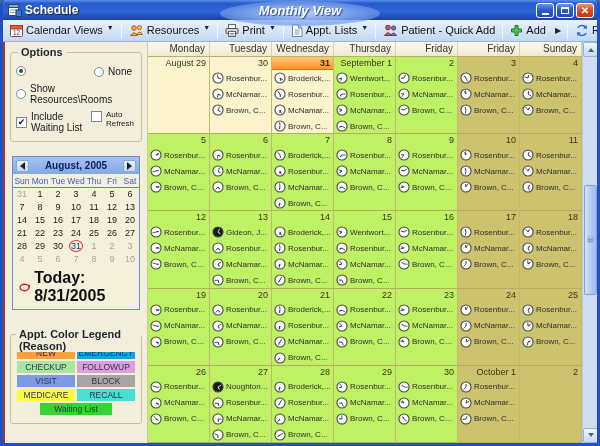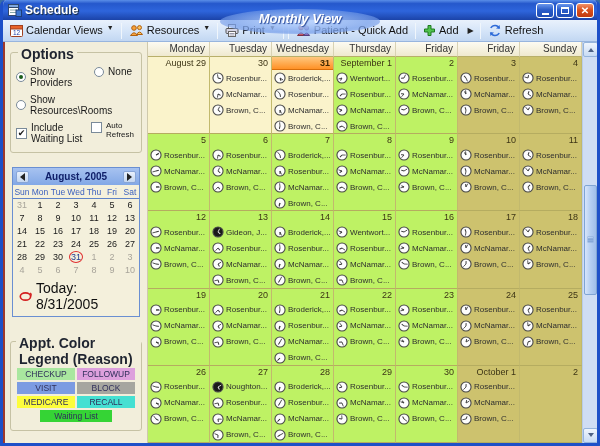--- a/index.html
+++ b/index.html
@@ -9,21 +9,21 @@
   .window { width:600px; height:446px; border:3px solid #1E50C8; border-top:none;
             border-radius:6px 6px 2px 2px; overflow:hidden; background:#ECE9D8;
             display:flex; flex-direction:column; }
 
   
   .titlebar { height:20px; flex:0 0 20px; position:relative; display:flex; align-items:center;
     background:linear-gradient(180deg,#5A8EE8 0%,#2558CC 18%,#2E65DC 55%,#1B43A8 100%);
     padding:0 3px; }
   .app-icon { width:15px; height:14px; margin:0 3px 0 1px; display:inline-flex; }
   .title-text { color:#fff; font-weight:bold; font-size:12px; text-shadow:1px 1px 1px #123; }
-  .view-oval { position:absolute; left:50%; top:9px; transform:translateX(-50%);
+  .view-oval { position:absolute; left:50%; top:1px; transform:translateX(-50%);
     width:160px; height:25px; border-radius:50%;
     background:radial-gradient(ellipse at center, rgba(190,215,255,0.95) 0%, rgba(120,160,235,0.75) 60%, rgba(70,110,210,0.25) 100%);
     text-align:center; line-height:17px; }
   .view-oval span { color:#fff; font-weight:bold; font-style:italic; font-size:13px; text-shadow:1px 1px 1px #2a4a9a; }
   .win-controls { margin-left:auto; display:flex; gap:2px; }
   .win-btn { width:18px; height:15px; border:1px solid #fff; border-radius:3px;
     background:linear-gradient(180deg,#6A96EC,#2A5CC8 45%,#1E4CB4); color:#fff;
     font-size:9px; display:flex; align-items:center; justify-content:center; cursor:pointer; }
   .win-btn.close { background:linear-gradient(180deg,#F0926A,#D9511E 45%,#C03A10); font-weight:bold; font-size:10px; }
   .glyph-min { width:7px; height:2px; background:#fff; margin-top:7px; }
@@ -40,21 +40,21 @@
   .tb-expander { font-size:8px; padding:2px 4px; cursor:pointer; color:#222; }
 
   
   .content { flex:1; display:flex; min-height:0; }
 
   
   .sidebar { width:145px; flex:0 0 145px; background:#F2EEDB; border-left:2px solid #9E3A2E;
     border-right:1px solid #CFC9AC; padding:6px 5px 0 5px; overflow:hidden; }
   .groupbox { position:relative; border:1px solid #C6C2A4; border-radius:3px; padding:10px 4px 6px 4px; }
   .gb-title { position:absolute; top:-7px; left:7px; background:#F2EEDB; padding:0 3px;
-    font-size:14px; font-weight:bold; color:#1F2430; }
+    font-size:11px; font-weight:bold; color:#1F2430; }
   .options { margin-top:4px; }
   .opt-row { display:flex; align-items:flex-start; margin:3px 1px 6px 1px; font-size:10px; }
   .ctl-wrap { display:flex; align-items:center; gap:4px; cursor:pointer; }
   .radio { width:10px; height:10px; border-radius:50%; background:#fff; border:1px solid #7A8A99;
     display:inline-block; position:relative; flex:0 0 10px; }
   .radio.checked::after { content:""; position:absolute; left:2px; top:2px; width:4px; height:4px;
     border-radius:50%; background:#1C5E1C; }
   .checkbox { width:11px; height:11px; background:#fff; border:1px solid #7A8A99; display:inline-flex;
     align-items:center; justify-content:center; font-size:9px; color:#1A1A1A; flex:0 0 11px; }
   .opt-label { color:#1A1A1A; }
@@ -72,21 +72,21 @@
   .tri-left { width:0; height:0; border:4px solid transparent; border-right:5px solid #222; margin-left:-4px; }
   .tri-right { width:0; height:0; border:4px solid transparent; border-left:5px solid #222; margin-right:-4px; }
   .mc-days, .mc-row { display:grid; grid-template-columns:repeat(7,1fr); }
   .mc-days { border-bottom:1px solid #5E82C8; }
   .mc-dayname { font-size:8.5px; color:#3A5FBF; text-align:center; padding:2px 0 1px 0; }
   .mc-cell { font-size:9px; color:#1A1A1A; text-align:center; height:13px; line-height:13px; cursor:pointer; }
   .mc-cell.muted { color:#A8A49A; }
   .mc-cell.today span { display:inline-block; min-width:14px; height:12px; line-height:11px;
     border:1px solid #E03030; border-radius:50%; color:#203A90; }
   .mc-today { display:flex; align-items:center; gap:4px; padding:3px 4px 4px 6px;
-    font-size:14px; font-weight:normal; color:#101010; cursor:pointer; }
+    font-size:16px; font-weight:bold; color:#101010; cursor:pointer; }
 
   
   .legend { margin-top:24px; padding-top:12px; }
   .legend .gb-title { left:5px; }
   .legend-grid { display:grid; grid-template-columns:1fr 1fr; gap:2px; padding:0 2px; }
   .legend-item { height:12px; font-size:8.5px; color:#2F2F5A; text-align:center; line-height:12px;
     overflow:hidden; }
   .legend-waiting { margin:2px auto 2px auto; width:72px; height:12px; font-size:8.5px;
     color:#2F2F5A; text-align:center; line-height:12px; }
 
@@ -191,20 +191,33 @@
             <rect x="1" y="4.5" width="12" height="5" rx="1" fill="#D4D4E4" stroke="#555"></rect>
             <rect x="3.5" y="7.5" width="7" height="5" fill="#fff" stroke="#666"></rect>
             <line x1="4.5" y1="9.5" x2="9.5" y2="9.5" stroke="#99A"></line>
             <line x1="4.5" y1="11" x2="9.5" y2="11" stroke="#99A"></line>
           </svg>
         </span>
         <span>Print</span>
         <span class="tb-arrow">▼</span>
       </div>
       <div class="tb-sep"></div>
+      <div class="tb-item">
+        <span class="ico">
+          <svg width="12" height="13" viewBox="0 0 12 13">
+            <path d="M1.5 0.5 h6 l3.5 3.5 v8.5 h-9.5 z" fill="#fff" stroke="#6E86AA"></path>
+            <path d="M7.5 0.5 l3.5 3.5 h-3.5 z" fill="#CBD8EC" stroke="#6E86AA"></path>
+            <line x1="3.5" y1="6" x2="8.5" y2="6" stroke="#8899AA"></line>
+            <line x1="3.5" y1="8" x2="8.5" y2="8" stroke="#8899AA"></line>
+            <line x1="3.5" y1="10" x2="8.5" y2="10" stroke="#8899AA"></line>
+          </svg>
+        </span>
+        <span>Appt. Lists</span>
+        <span class="tb-arrow">▼</span>
+      </div>
       <div class="tb-sep"></div>
       <div class="tb-item">
         <span class="ico">
           <svg width="15" height="13" viewBox="0 0 15 13">
             <circle cx="5" cy="3.6" r="2.3" fill="#C05A6A" stroke="#803040"></circle>
             <path d="M1.5 11.5 q3.5 -5.5 7 0 z" fill="#C05A6A" stroke="#803040"></path>
             <circle cx="10.6" cy="4" r="2.1" fill="#8868B8" stroke="#504080"></circle>
             <path d="M7.6 11.5 q3 -5 6 0 z" fill="#8868B8" stroke="#504080"></path>
           </svg>
         </span>
@@ -236,21 +249,20 @@
 
   <div class="content">
 
     <div class="sidebar">
 
       <div class="groupbox options">
         <span class="gb-title">Options</span>
         <div class="opt-row">
           <div class="ctl-wrap">
             <span class="radio checked" id="r-providers"></span>
-            <span class="opt-label">Show Providers</span>
           </div>
           <div class="ctl-wrap none-wrap">
             <span class="radio" id="r-none"></span>
             <span class="opt-label">None</span>
           </div>
         </div>
         <div class="opt-row">
           <div class="ctl-wrap">
             <span class="radio" id="r-resources"></span>
             <span class="opt-label">Show Resources\Rooms</span>

